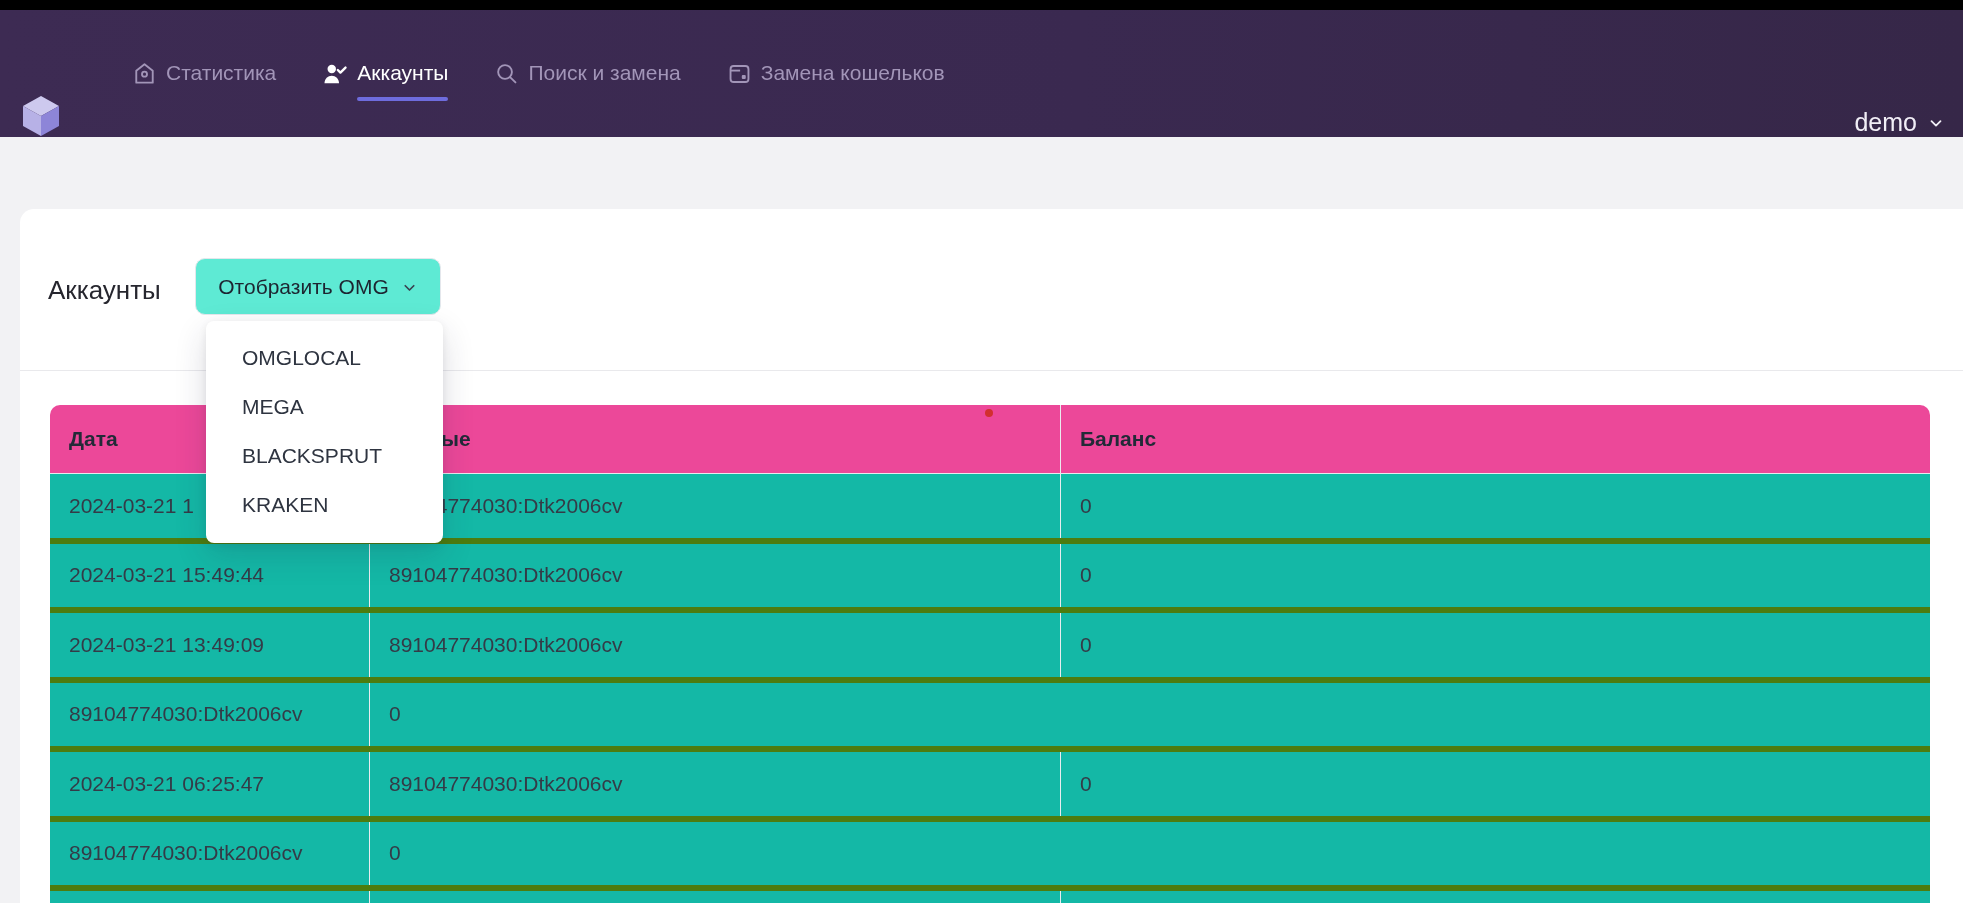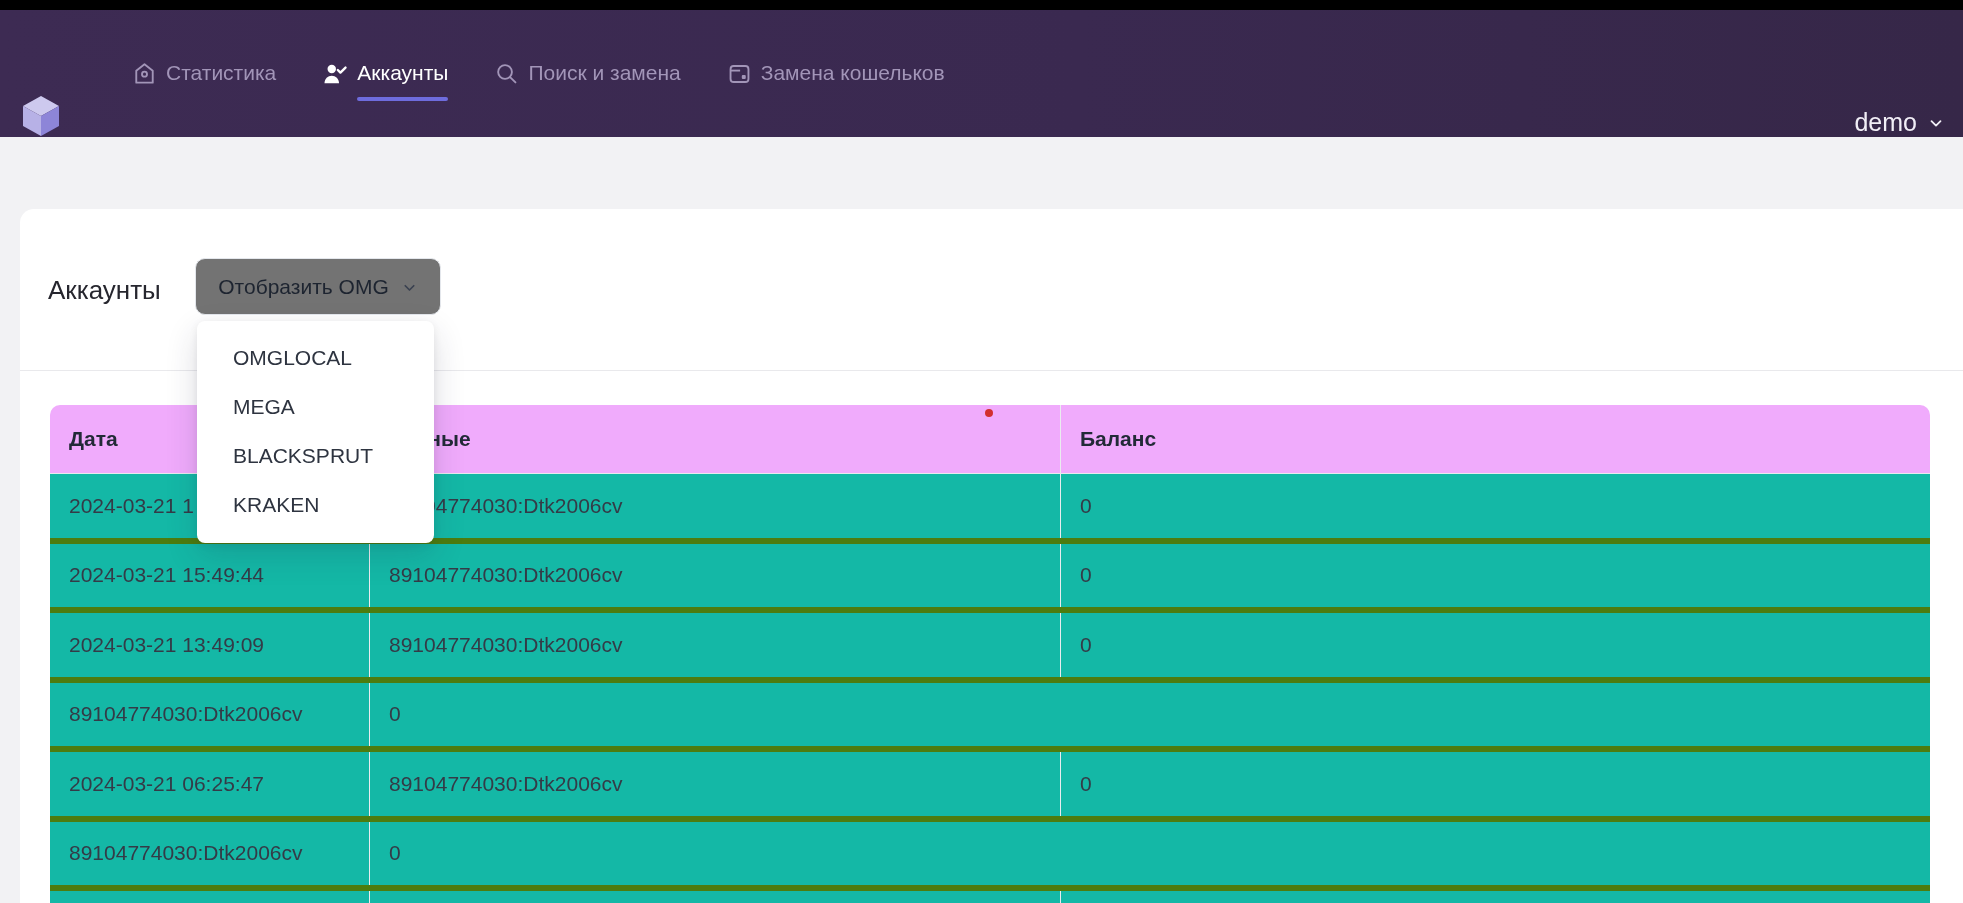--- a/index.html
+++ b/index.html
@@ -41,46 +41,46 @@
     position:absolute;top:209px;left:20px;right:0;bottom:0;
     background:#ffffff;border-top-left-radius:14px;
   }
   .card-header{position:relative;height:161px;border-bottom:1px solid #e9e9ec;}
   .page-title{
     position:absolute;left:28px;top:50%;transform:translateY(-50%);
     font-size:26px;color:#26262e;
   }
   .filter-button{
     position:absolute;left:175px;top:49px;width:246px;height:57px;
-    background:#737373;border:1px solid #e4e7ec;border-radius:10px;
+    background:#5eead4;border:1px solid #e4e7ec;border-radius:10px;
     display:flex;align-items:center;justify-content:center;gap:12px;
     font-size:21px;color:#1d2430;cursor:pointer;box-sizing:border-box;
   }
   .filter-button svg{margin-top:2px;}
 
   
   .dropdown-panel{
-    position:absolute;left:197px;top:321px;width:237px;height:222px;z-index:30;
+    position:absolute;left:206px;top:321px;width:237px;height:222px;z-index:30;
     background:#ffffff;border-radius:8px;box-sizing:border-box;padding-top:12px;
     box-shadow:0 12px 32px rgba(40,40,70,.16), 0 2px 8px rgba(0,0,0,.07);
   }
   .dropdown-option{
     height:49px;display:flex;align-items:center;padding-left:36px;
     font-size:21px;color:#2e3440;cursor:pointer;
   }
 
   
   .table{position:absolute;left:30px;top:196px;width:1880px;}
   .t-row{
     display:grid;grid-template-columns:319px 691px 870px;
     height:69.5px;box-sizing:border-box;border-bottom:6px solid #4d7c0f;
     background:#14b8a6;
   }
   .t-row.header{
-    height:69px;background:#f0abfc;border-bottom:1px solid #e7eaee;
+    height:69px;background:#ec4899;border-bottom:1px solid #e7eaee;
     border-radius:10px 10px 0 0;
   }
   .t-cell{
     display:flex;align-items:center;padding-left:19px;
     font-size:21px;color:#343b47;overflow:hidden;white-space:nowrap;
   }
   .t-cell + .t-cell{border-left:1px solid #e9ecef;}
   .t-row.header .t-cell{font-weight:bold;color:#222a37;}
   .t-row.partial .t-cell{color:transparent;}
 

